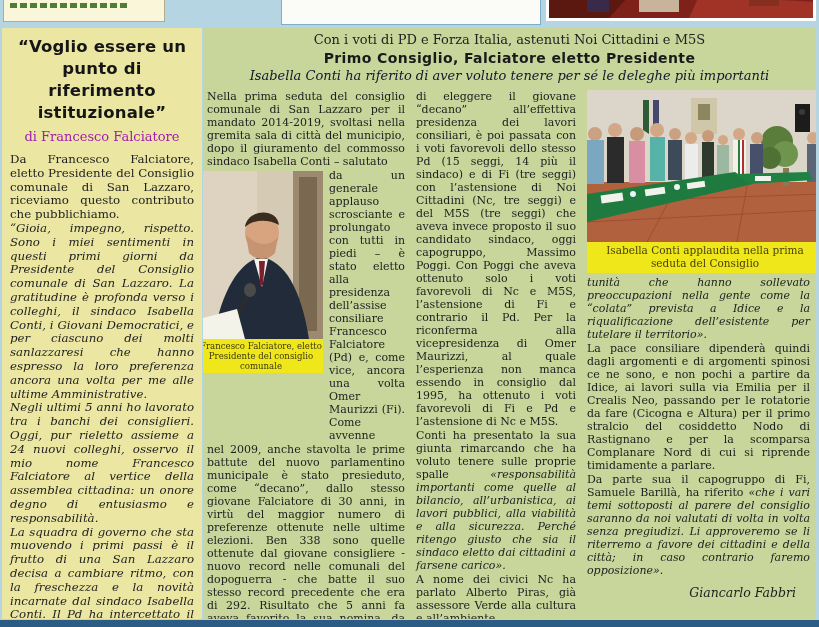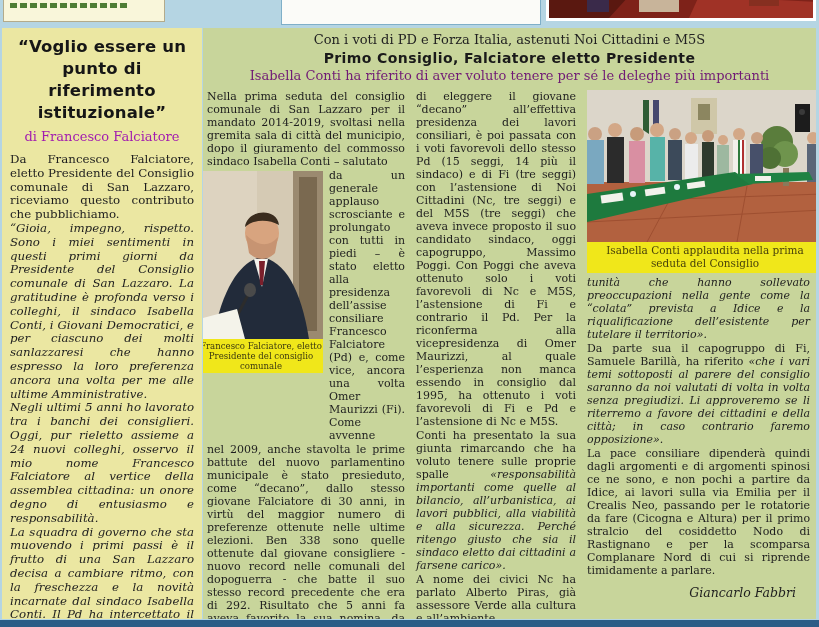--- a/index.html
+++ b/index.html
@@ -21,21 +21,21 @@
               line-height:22px;text-align:center;margin:4px 0 5px;color:#161616;letter-spacing:0.2px;}
   .byline{text-align:center;font-size:13px;margin-bottom:9px;color:#a21caf;}
   .left-panel p{margin:0;font-size:11.8px;line-height:13.8px;text-align:justify;}
   .left-panel p.quote{font-style:italic;}
   
   .main-panel{position:absolute;left:203px;top:28px;width:613px;height:591px;background:#c8d59b;
               box-sizing:border-box;overflow:hidden;}
   .kicker{text-align:center;font-size:13px;margin-top:4px;color:#222;}
   .headline{font-family:"DejaVu Sans", sans-serif;font-weight:bold;font-size:14px;text-align:center;
             margin:3px 0 2px;color:#1a1a1a;letter-spacing:0.4px;}
-  .subtitle{text-align:center;font-size:13px;color:#701a75;margin-bottom:5px;}
+  .subtitle{text-align:center;font-style:italic;font-size:13px;color:#0f172a;margin-bottom:5px;}
   .cols{display:flex;gap:11px;padding:2px 6px 0 4px;}
   .col p{margin:0 0 1px;font-size:11px;line-height:13px;text-align:justify;}
   .col .it{font-style:italic;}
   .col1{width:198px;}
   .col2{width:160px;}
   .col3{flex:1;min-width:0;}
   .wrapzone{position:relative;margin-top:1px;}
   .photo1{float:left;width:124px;margin:2px 6px 2px -8px;}
   .photo1 svg{display:block;}
   .photo1 figcaption, .photo2 figcaption{background:#f0e71a;text-align:center;}
@@ -171,22 +171,22 @@
             <rect x="14" y="104" width="22" height="8" fill="#f2f2ec" transform="rotate(-8 25 108)"></rect>
             <rect x="58" y="98" width="20" height="7" fill="#f2f2ec" transform="rotate(-8 68 101)"></rect>
             <rect x="100" y="92" width="18" height="6" fill="#f2f2ec" transform="rotate(-8 109 95)"></rect>
             <rect x="168" y="86" width="16" height="5" fill="#f2f2ec"></rect>
             <circle cx="46" cy="104" r="3" fill="#e8f4f8"></circle>
             <circle cx="90" cy="97" r="3" fill="#e8f4f8"></circle>
           </svg>
           <figcaption>Isabella Conti applaudita nella prima seduta del Consiglio</figcaption>
         </figure>
         <p class="it">tunità che hanno sollevato preoccupazioni nella gente come la “colata” prevista a Idice e la riqualificazione dell’esistente per tutelare il territorio».</p>
+        <p>La pace consiliare dipenderà quindi dagli argomenti e di argomenti spinosi ce ne sono, e non pochi a partire da Idice, ai lavori sulla via Emilia per il Crealis Neo, passando per le rotatorie da fare (Cicogna e Altura) per il primo stralcio del cosiddetto Nodo di Rastignano e per la scomparsa Complanare Nord di cui si riprende timidamente a parlare.</p>
         <p><span>Da parte sua il capogruppo di Fi, Samuele Barillà, ha riferito </span><span class="it">«che i vari temi sottoposti al parere del consiglio saranno da noi valutati di volta in volta senza pregiudizi. Li approveremo se li riterremo a favore dei cittadini e della città; in caso contrario faremo opposizione».</span></p>
-        <p>La pace consiliare dipenderà quindi dagli argomenti e di argomenti spinosi ce ne sono, e non pochi a partire da Idice, ai lavori sulla via Emilia per il Crealis Neo, passando per le rotatorie da fare (Cicogna e Altura) per il primo stralcio del cosiddetto Nodo di Rastignano e per la scomparsa Complanare Nord di cui si riprende timidamente a parlare.</p>
         <div class="sig">Giancarlo Fabbri</div>
       </div>
 
     </div>
   </section>
 
   <div class="bottom-bar"></div>
 </div>
 
 </body></html>

